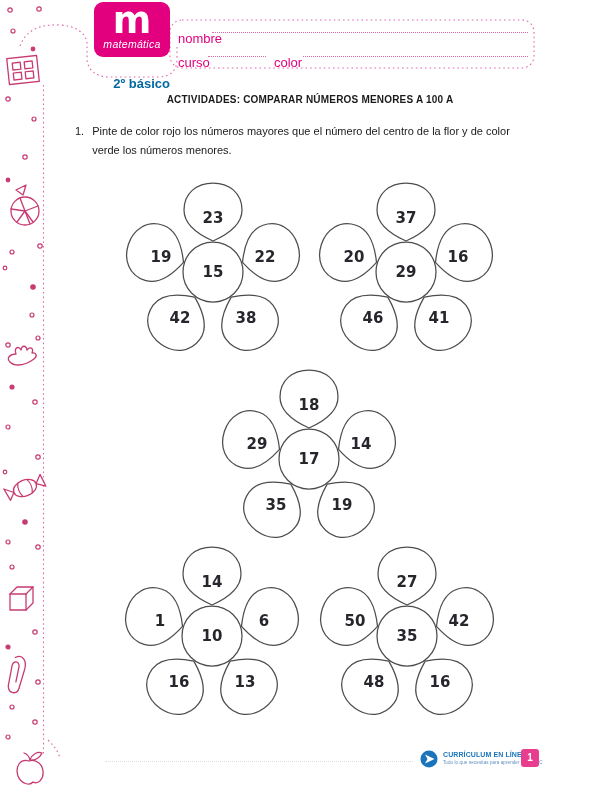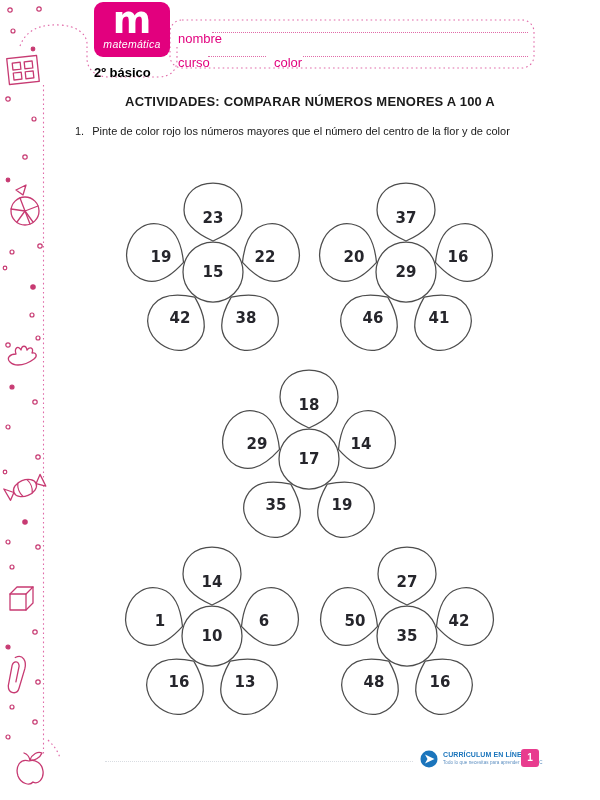--- a/index.html
+++ b/index.html
@@ -10,30 +10,30 @@
     font-family:"Liberation Sans", sans-serif; color:#1a1a1a;
   }
   
   .logo-badge {
     position:absolute; left:94px; top:2px; width:76px; height:55px;
     background:#e2007e; border-radius:9px; color:#fff; text-align:center;
   }
   .logo-m { font-family:"DejaVu Sans",sans-serif; font-weight:bold; font-size:37px; line-height:36px; margin-top:1px; }
   .logo-subject { font-size:10.5px; letter-spacing:.3px; line-height:11px;font-style:italic; }
   .logo-grade {
-    position:absolute; left:94px; top:65px; width:76px; text-align:left;
-    color:#000000; font-size:13px; font-weight:600;
+    position:absolute; left:94px; top:76px; width:76px; text-align:right;
+    color:#0369a1; font-size:13px; font-weight:600;
   }
   .hdr-label { position:absolute; color:#e2007e; font-size:13px; }
   .dotline { position:absolute; border-bottom:1.5px dotted #e06aa8; height:0; }
   .hdr-svg { position:absolute; left:0; top:0; }
   
   .title {
     position:absolute; left:40px; top:94px; width:540px; text-align:center;
-    font-size:13px; font-weight:bold; letter-spacing:.2px;
+    font-size:10px; font-weight:bold; letter-spacing:.2px;
   }
   .exercise { position:absolute; left:75px; top:122px; width:470px; display:flex; gap:8px; font-size:11px; line-height:1.72; }
   .ex-num { flex:0 0 auto; }
   
   .flower { position:absolute; width:190px; height:190px; }
   .flower .petal { fill:#ffffff; stroke:#4d4d4d; stroke-width:1.25px; }
   .flower .fcenter { fill:#ffffff; stroke:#4d4d4d; stroke-width:1.25px; }
   .flower text {
     font-family:"DejaVu Sans", sans-serif; font-weight:bold; font-size:15px;
     fill:#26262c; text-anchor:middle; dominant-baseline:central;
@@ -160,20 +160,21 @@
   <span class="hdr-label" style="left:178px; top:55px;">curso</span>
   <span class="dotline" style="left:208px; top:56px; width:58px;"></span>
   <span class="hdr-label" style="left:274px; top:55px;">color</span>
   <span class="dotline" style="left:303px; top:56px; width:225px;"></span>
 
   <div class="title">ACTIVIDADES: COMPARAR NÚMEROS MENORES A 100 A</div>
   <div class="exercise">
     <span class="ex-num">1.</span>
     <span>
       <span style="display:block">Pinte de color rojo los números mayores que el número del centro de la flor y de color</span>
+      <span style="display:block">verde los números menores.</span>
     </span>
   </div>
 
   <svg class="flower f1" viewBox="-95 -95 190 190">
     <use class="petal" href="#petal"></use>
       <use class="petal" href="#petal" transform="rotate(72)"></use>
     <use class="petal" href="#petal" transform="rotate(144)"></use>
       <use class="petal" href="#petal" transform="rotate(216)"></use>
     <use class="petal" href="#petal" transform="rotate(288)"></use>
     <circle class="fcenter" r="30"></circle>

